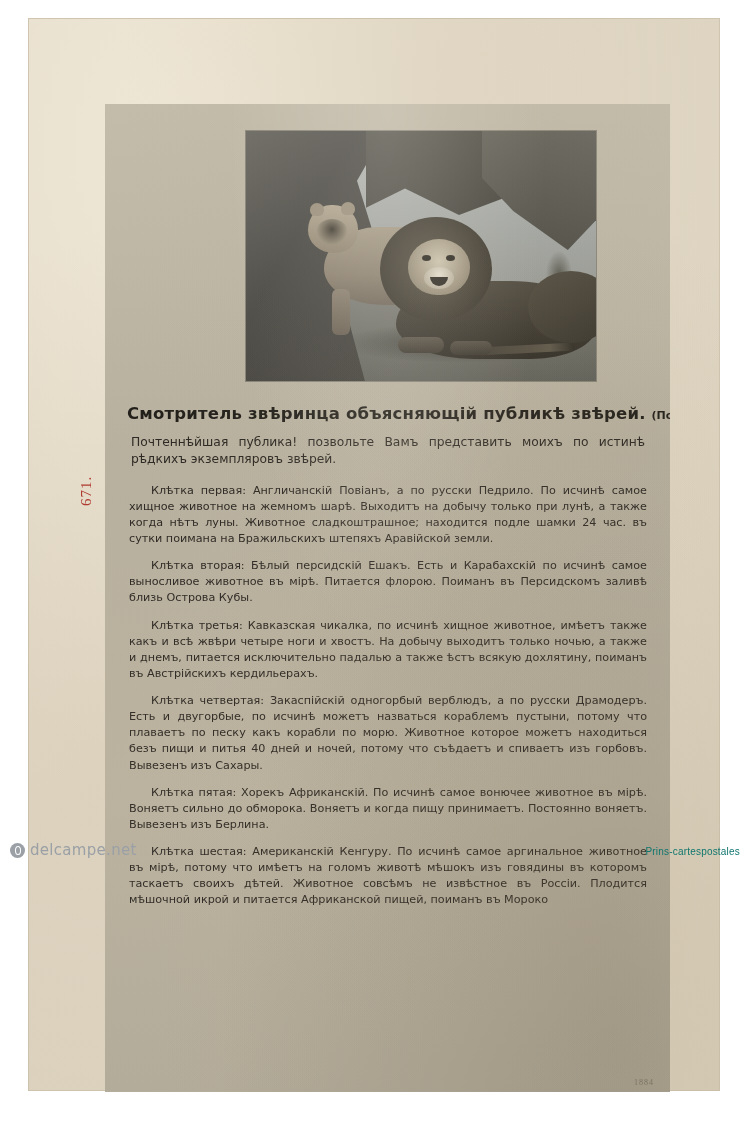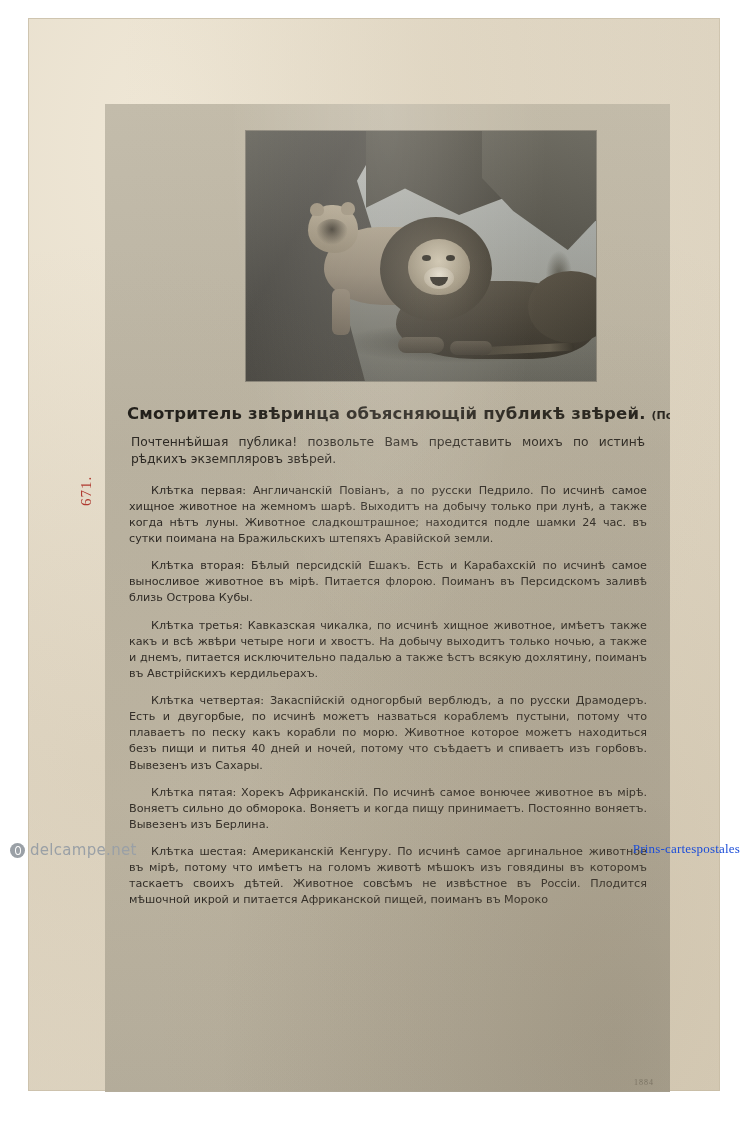--- a/index.html
+++ b/index.html
@@ -297,23 +297,23 @@
   }
   #wm-left .wm-text {
     font-size: 15px;
     color: #9aa0a6;
     letter-spacing: 0.3px;
   }
   #wm-right {
     position: absolute;
     right: 12px;
     bottom: 10px;
-    font-family: Liberation Serif, serif;
-    font-size: 13px;
-    color: #1d4ed8;
+    font-family: Liberation Sans, sans-serif;
+    font-size: 10px;
+    color: #0f766e;
     letter-spacing: 0.2px;
   }
 </style>
 </head>
 <body>
 
 <div id="scan">
 
   <div id="postcard">
 

